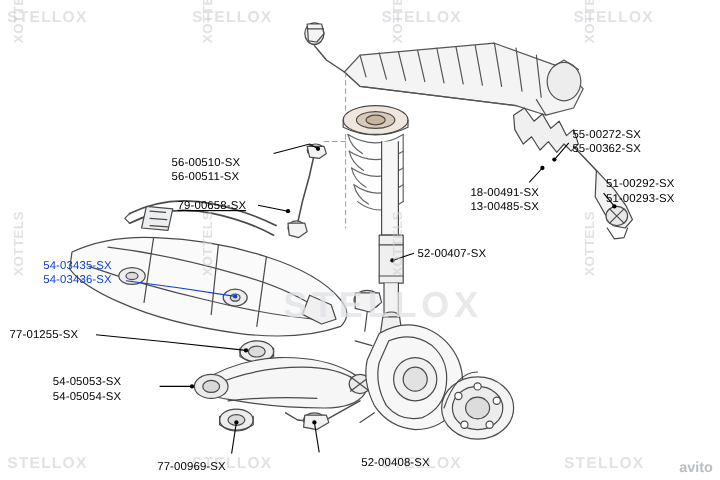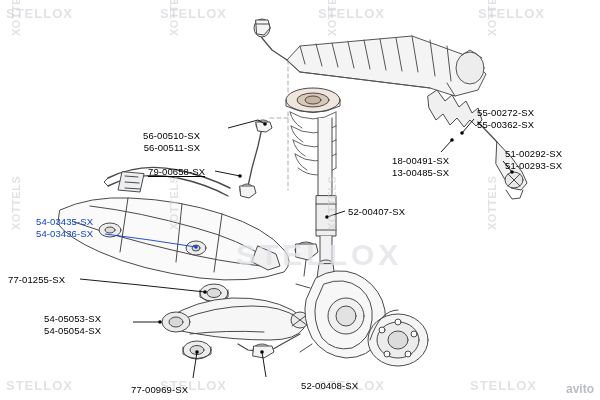--- a/index.html
+++ b/index.html
@@ -59,21 +59,20 @@
     user-select: none;
   }
   .label {
     position: absolute;
     font-family: "Liberation Sans", sans-serif;
     font-size: 9.5px;
     color: #000000;
     white-space: nowrap;
     line-height: 11.5px;
     letter-spacing: 0.1px;
-    text-align: right;
   }
   .label.hl {
     color: #0b3fd6;
   }
   .label .ln {
     display: block;
   }
 </style>
 </head>
 <body>

